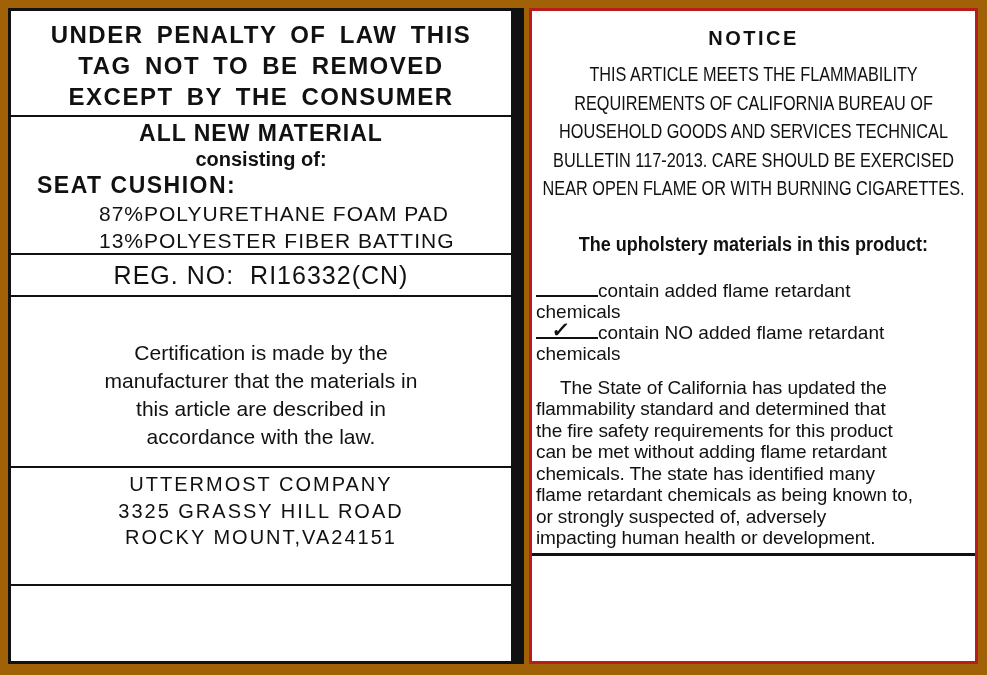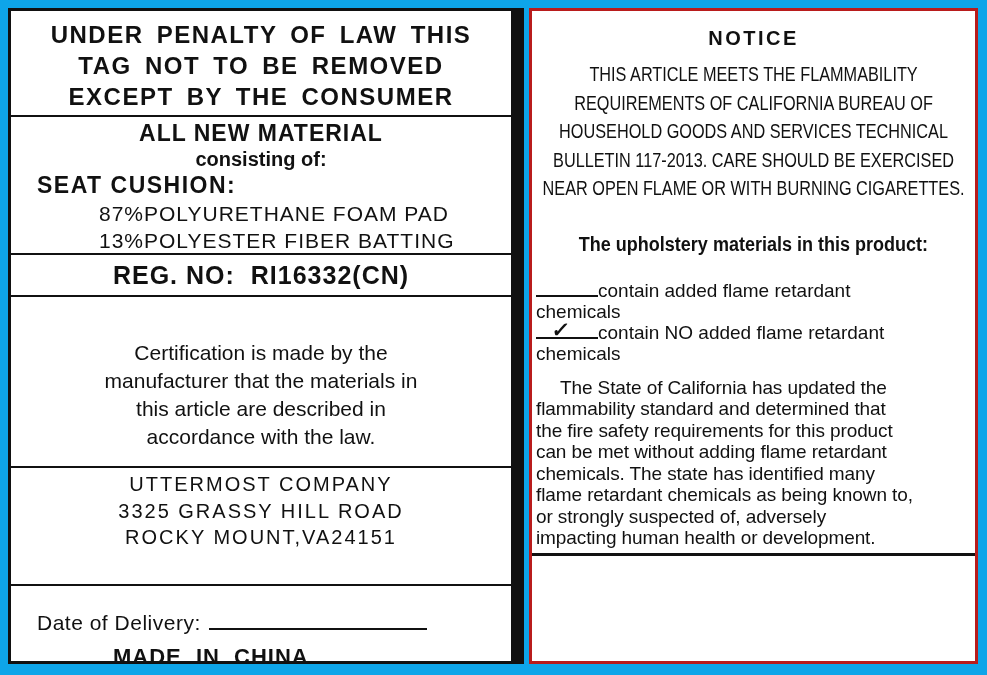--- a/index.html
+++ b/index.html
@@ -2,21 +2,21 @@
 <html><head>
 <meta charset="utf-8">
 <style>
   html, body { margin:0; padding:0; }
   body {
     width:987px; height:675px; position:relative;
     background:#ffffff; color:#111111;
     font-family:"Liberation Sans", sans-serif;
     -webkit-font-smoothing:antialiased;
   }
-  .canvas { position:absolute; inset:0; background:#0ea5e9; }
+  .canvas { position:absolute; inset:0; background:#a16207; }
 
   
   .left-box {
     position:absolute; left:8px; top:8px; width:506px; height:656px;
     border:3px solid #111; box-sizing:border-box;
     display:flex; flex-direction:column; background:#fff;
   }
   .row { border-bottom:2px solid #111; box-sizing:border-box; overflow:hidden; }
   .r1 { height:106px; }
   .r2 { height:138px; }
@@ -30,21 +30,21 @@
     font-size:24px; line-height:31px; letter-spacing:1.5px; word-spacing:5px;
     padding-top:8px;
   }
   .mat-title   { text-align:center; font-weight:bold; font-size:23px; letter-spacing:1px; margin-top:3px; }
   .mat-sub     { text-align:center; font-weight:bold; font-size:20px; margin-top:1px; }
   .mat-part    { font-weight:bold; font-size:23px; letter-spacing:1.5px; padding-left:26px; margin-top:1px; }
   .mat-contents{ white-space:pre; font-size:21px; letter-spacing:1px; line-height:27px; padding-left:88px; margin-top:1px; }
 
   .reg-row {
     height:100%; display:flex; align-items:center; justify-content:center;
-    font-weight:bold; font-size:25px; letter-spacing:1px; gap:16px;
+    font-weight:normal; font-size:25px; letter-spacing:1px; gap:16px;
   }
   .cert {
     white-space:pre; text-align:center; font-size:21px; line-height:28px; padding-top:13px;
   }
   .made-for-title { text-align:center; font-size:22px; font-weight:bold; letter-spacing:2px; padding-top:6px; }
   .made-for-title .colon { font-weight:normal; }
   .address { white-space:pre; text-align:center; font-size:20px; letter-spacing:2px; line-height:26.5px; margin-top:3px; }
 
   .delivery-line { padding-left:26px; padding-top:25px; font-size:21px; letter-spacing:0.5px; }
   .delivery-blank { display:inline-block; width:218px; height:12px; border-bottom:2px solid #111; margin-left:8px; }
@@ -121,26 +121,20 @@
 this article are described in
 accordance with the law.</div>
     </div>
 
     <div class="row r5">
       <div class="address">UTTERMOST COMPANY
 3325 GRASSY HILL ROAD
 ROCKY MOUNT,VA24151</div>
     </div>
 
-    <div class="row r6">
-      <div class="delivery-line">
-        <span>Date of Delivery:</span><span class="delivery-blank"></span>
-      </div>
-      <div class="origin">MADE IN CHINA</div>
-    </div>
   </section>
 
   <div class="mid-bar"></div>
 
   <section class="right-box">
     <div class="notice-area">
       <div class="notice-title">NOTICE</div>
       <div class="notice-body">THIS ARTICLE MEETS THE FLAMMABILITY
 REQUIREMENTS OF CALIFORNIA BUREAU OF
 HOUSEHOLD GOODS AND SERVICES TECHNICAL

